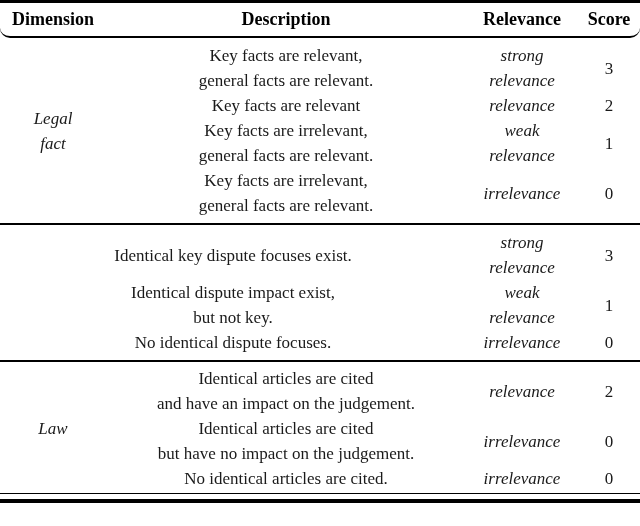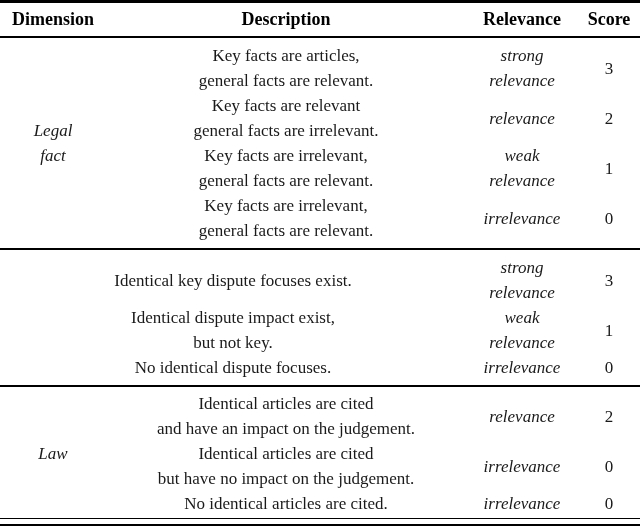--- a/index.html
+++ b/index.html
@@ -18,20 +18,21 @@
     color: #1a1a1a;
   }
   .header-row {
     display: flex;
     align-items: center;
     height: 33px;
     border-bottom: 2px solid #000000;
     font-weight: bold;
     font-size: 18px;
     color: #000000;
+    border-radius: 10px;
   }
   .col-dim   { width: 106px; text-align: center; }
   .col-desc  { flex: 1;      text-align: center; }
   .col-rel   { width: 112px; text-align: center; }
   .col-score { width: 62px;  text-align: center; }
 
   .section {
     display: flex;
     border-bottom: 2px solid #000000;
     padding: 5px 0;
@@ -82,33 +83,32 @@
   </div>
 
   <div class="section">
     <div class="dim-cell">
       <div>Legal</div>
       <div>fact</div>
     </div>
     <div class="rows">
       <div class="row">
         <div class="desc-cell">
-          <div>Key facts are articles,</div>
+          <div>Key facts are relevant,</div>
           <div>general facts are relevant.</div>
         </div>
         <div class="rel-cell">
           <div>strong</div>
           <div>relevance</div>
         </div>
         <div class="score-cell">3</div>
       </div>
       <div class="row">
         <div class="desc-cell">
           <div>Key facts are relevant</div>
-          <div>general facts are irrelevant.</div>
         </div>
         <div class="rel-cell">
           <div>relevance</div>
         </div>
         <div class="score-cell">2</div>
       </div>
       <div class="row">
         <div class="desc-cell">
           <div>Key facts are irrelevant,</div>
           <div>general facts are relevant.</div>

